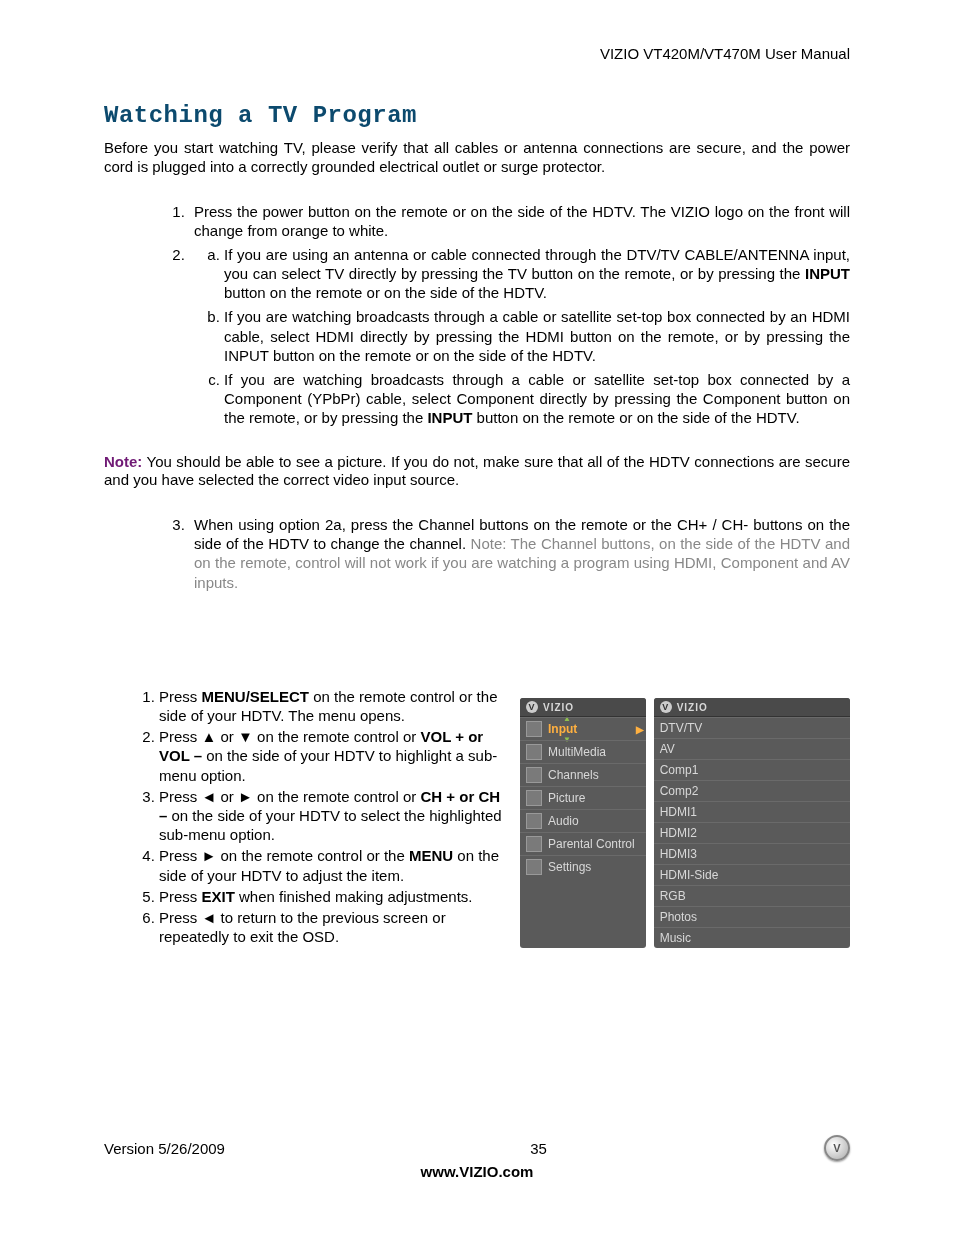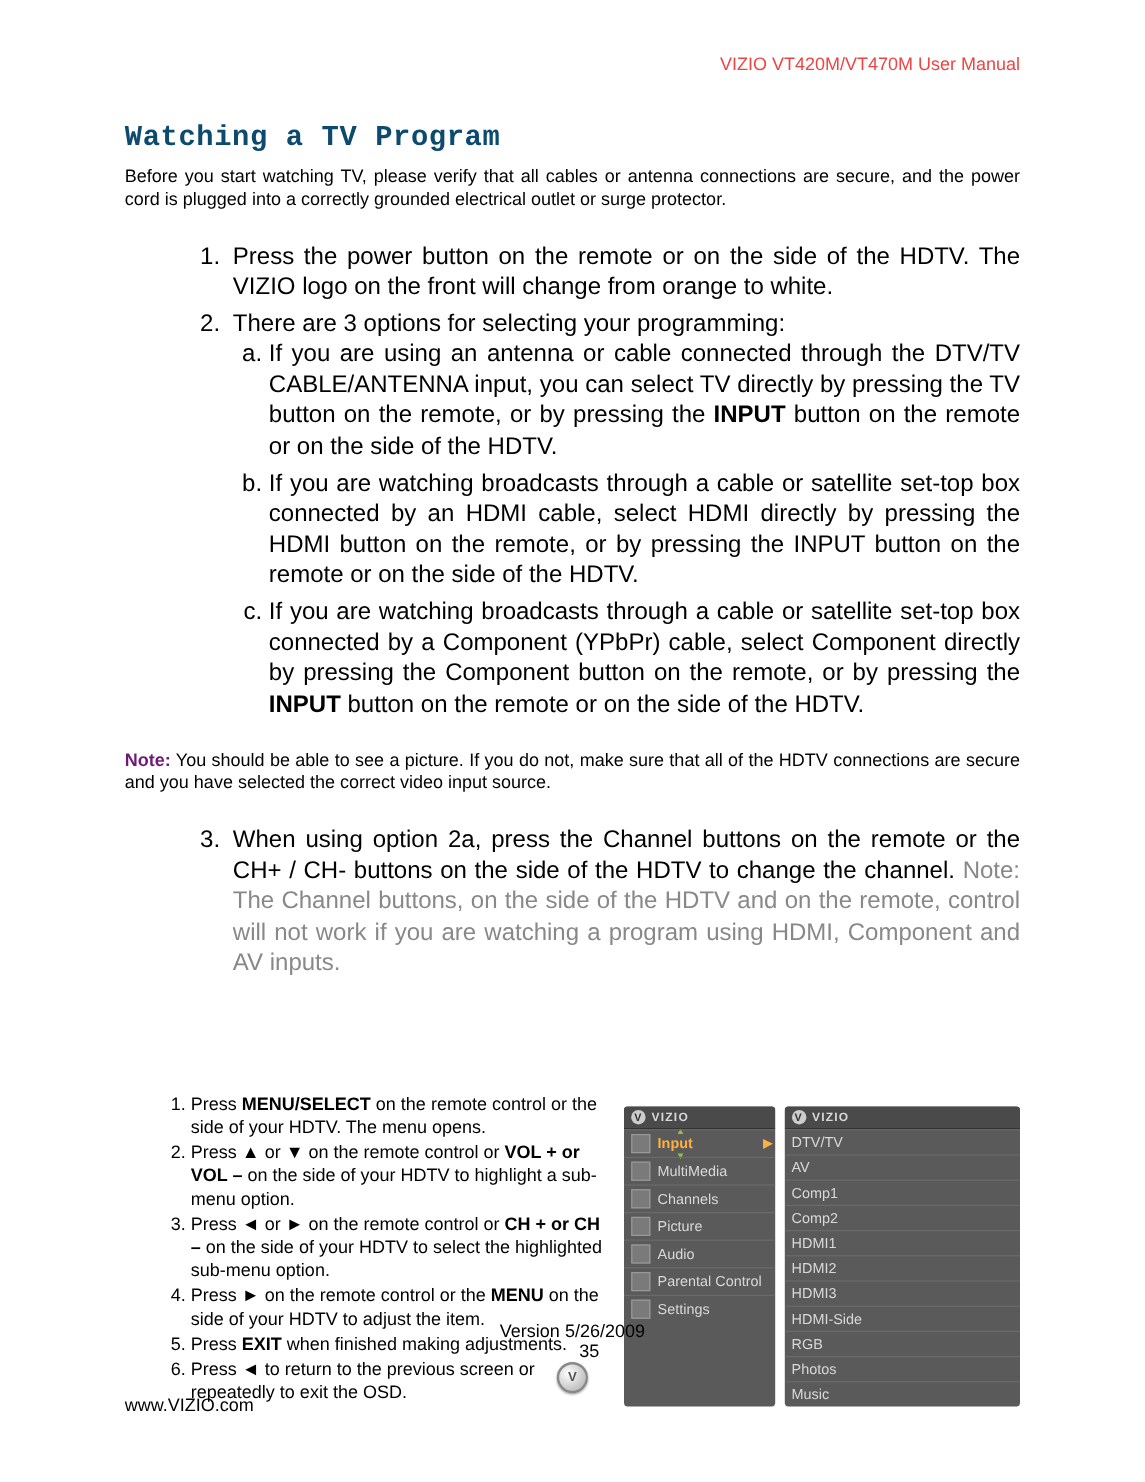--- a/index.html
+++ b/index.html
@@ -13,42 +13,42 @@
   .page {
     width: 954px;
     height: 1235px;
     position: relative;
     padding: 45px 104px 0 104px;
     box-sizing: border-box;
   }
   .header-line {
     text-align: right;
     font-size: 15px;
-    color: #ef4444;
+    color: #000000;
     margin-bottom: 40px;
   }
   .section-heading {
     font-family: "Courier New", monospace;
     font-weight: bold;
     font-size: 24px;
     color: #0c4a6e;
     letter-spacing: 0.5px;
     margin: 0 0 10px 0;
     text-transform: none;
   }
   .body-text {
     font-size: 15px;
     line-height: 1.25;
     text-align: justify;
     margin: 4px 0 25px 0;
   }
   ol.num-list {
     margin: 17px 0 25px 0;
     padding-left: 85px;
-    font-size: 20px;
+    font-size: 15px;
     line-height: 1.28;
   }
   ol.num-list > li {
     padding-left: 5px;
     margin-bottom: 5px;
     text-align: justify;
   }
   ol.alpha-list {
     list-style-type: lower-alpha;
     margin: 0;
@@ -170,25 +170,24 @@
     position: absolute;
     left: 104px;
     right: 104px;
     bottom: 55px;
     font-size: 15px;
   }
   .footer-row1 {
     display: flex;
     justify-content: space-between;
     align-items: center;
-    flex-direction: column;
   }
   .footer-url {
-    text-align: left;
-    font-weight: normal;
+    text-align: center;
+    font-weight: bold;
     margin-top: 2px;
   }
   .footer-logo {
     width: 22px;
     height: 22px;
     border-radius: 50%;
     border: 2px solid #888;
     background: radial-gradient(circle at 35% 35%, #fff, #aaa);
     display: inline-flex;
     align-items: center;
@@ -205,21 +204,20 @@
 
 <div class="page">
   <div class="header-line">VIZIO VT420M/VT470M User Manual</div>
 
   <h2 class="section-heading">Watching a TV Program</h2>
   <p class="body-text">Before you start watching TV, please verify that all cables or antenna connections are secure, and the power cord is plugged into a correctly grounded electrical outlet or surge protector.</p>
 
   <ol class="num-list">
     <li>Press the power button on the remote or on the side of the HDTV.  The VIZIO logo on the front will change from orange to white.</li>
     <li>
-      <span>There are 3 options for selecting your programming:</span>
       <ol class="alpha-list">
         <li>
           <span>If you are using an antenna or cable connected through the DTV/TV CABLE/ANTENNA input, you can select TV directly by pressing the TV button on the remote, or by pressing the </span><b>INPUT</b><span> button on the remote or on the side of the HDTV.</span>
         </li>
         <li>If you are watching broadcasts through a cable or satellite set-top box connected by an HDMI cable, select HDMI directly by pressing the HDMI button on the remote, or by pressing the INPUT button on the remote or on the side of the HDTV.</li>
         <li>
           <span>If you are watching broadcasts through a cable or satellite set-top box connected by a Component (YPbPr) cable, select Component directly by pressing the Component button on the remote, or by pressing the </span><b>INPUT</b><span> button on the remote or on the side of the HDTV.</span>
         </li>
       </ol>
     </li>

